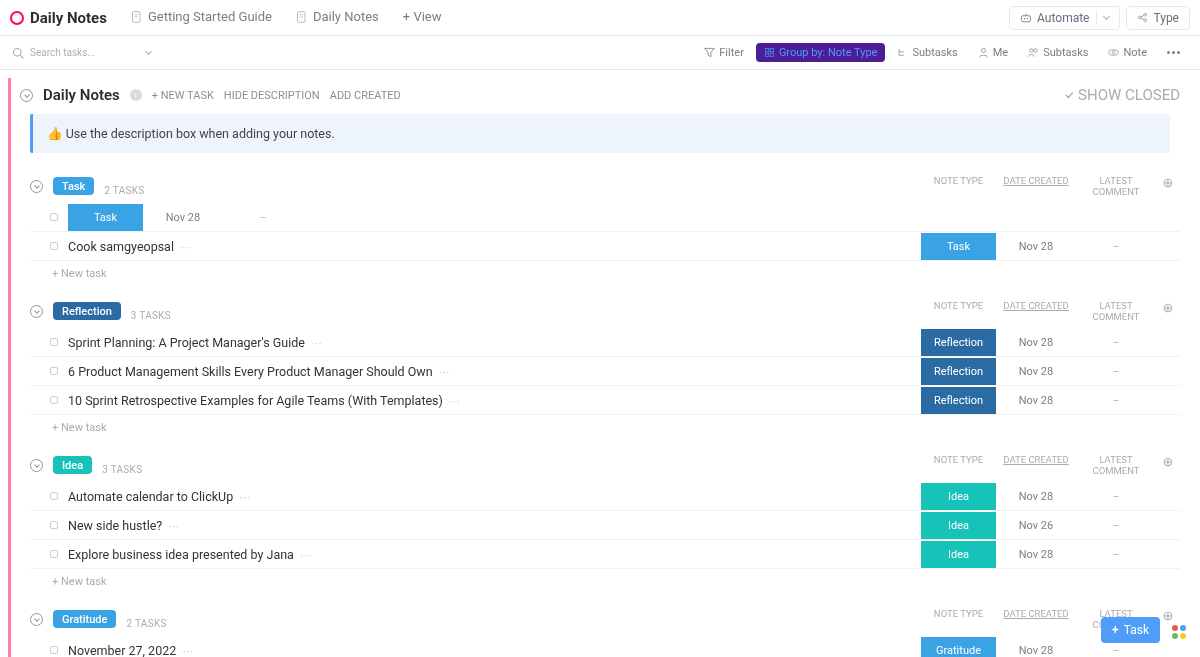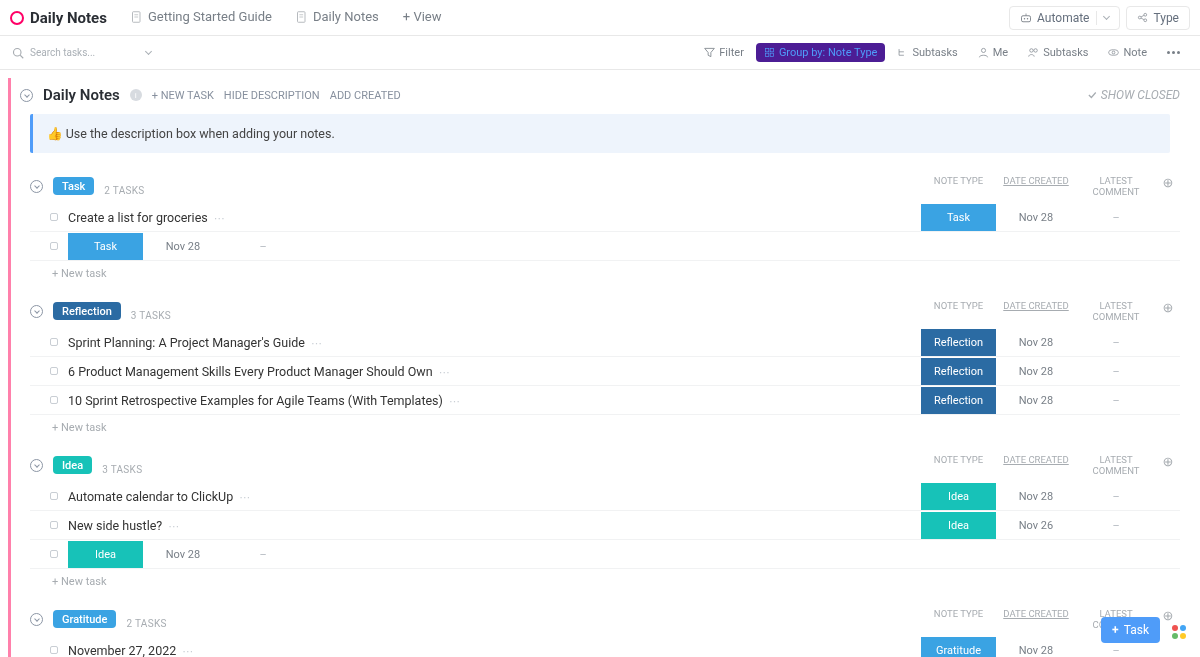--- a/index.html
+++ b/index.html
@@ -23,21 +23,21 @@
 .dots-icon { display: flex; gap: 2px; }
 .dots-icon span { width: 3px; height: 3px; background: #787f87; border-radius: 50%; }
 .content { padding: 10px 0 60px 0; position: relative; }
 .pink-bar { position: absolute; left: 8px; top: 8px; bottom: 10px; width: 3px; background: #ff80ab; }
 .list-header { display: flex; align-items: center; gap: 10px; padding: 6px 20px; color: #87909e; font-size: 11px; }
 .list-title { font-size: 15px; font-weight: 600; color: #2a2e34; }
 .caret-circle { width: 13px; height: 13px; border: 1.5px solid #8c96a5; border-radius: 50%; display: flex; align-items: center; justify-content: center; cursor: pointer; }
 .caret-circle::after { content: ""; border: solid #8c96a5; border-width: 0 1.5px 1.5px 0; padding: 1.5px; transform: rotate(45deg); margin-top: -1px; }
 .info-dot { width: 12px; height: 12px; border-radius: 50%; background: #d7dbe0; color: #fff; font-size: 8px; display: flex; align-items: center; justify-content: center; }
 .hint-box { margin: 4px 30px 18px 30px; background: #eef4fc; border-left: 3px solid #4f9cf9; padding: 12px 14px; font-size: 12.5px; color: #444; border-radius: 2px; }
-.show-closed { margin-left: auto; color: #a7acb1; font-size: 12px; display: flex; align-items: center; gap: 4px; cursor: pointer; font-style: italic; }
+.show-closed { margin-left: auto; color: #a7acb1; font-size: 15px; display: flex; align-items: center; gap: 4px; cursor: pointer; }
 .group { margin: 0 20px 14px 30px; }
 .group-header { display: flex; align-items: center; gap: 10px; padding: 4px 0 6px 0; }
 .group-badge { padding: 2.5px 9px; border-radius: 4px; font-size: 11px; color: #fff; font-weight: 500; }
 .badge-task { background: #3aa3e3; }
 .badge-reflection { background: #2b6ba3; }
 .badge-idea { background: #17c2b8; }
 .badge-gratitude { background: #3aa3e3; }
 .group-count { color: #a7acb1; font-size: 10px; text-transform: uppercase; letter-spacing: 0.3px; margin-top: 9px; }
 .col-headers { display: flex; margin-left: auto; gap: 0; justify-content: center; }
 .col-h { width: 80px; text-align: center; font-size: 9.5px; color: #a7acb1; text-transform: uppercase; }
@@ -212,28 +212,28 @@
     <span class="group-count">2 TASKS</span>
     <div class="col-headers">
       <div class="col-h note-type">NOTE TYPE</div>
       <div class="col-h date">DATE CREATED</div>
       <div class="col-h comment">LATEST COMMENT</div>
       <div class="plus-col">⊕</div>
     </div>
         </div>
         <div class="row">
       <span class="row-status"></span>
-      <span class="row-title">Create a list for groceries<span class="row-hint">⋯</span></span>
       <span class="cell note-type"><span class="tag tag-task">Task</span></span>
       <span class="cell date">Nov 28</span>
       <span class="cell comment">–</span>
       <span class="plus-cell"></span>
         </div>
         <div class="row">
       <span class="row-status"></span>
+      <span class="row-title">Cook samgyeopsal<span class="row-hint">⋯</span></span>
       <span class="cell note-type"><span class="tag tag-task">Task</span></span>
       <span class="cell date">Nov 28</span>
       <span class="cell comment">–</span>
       <span class="plus-cell"></span>
         </div>
         <div class="new-task">+ New task</div>
       </div>
       <div class="group">
         <div class="group-header">
     <span class="caret-circle"></span>
@@ -295,20 +295,21 @@
         <div class="row">
       <span class="row-status"></span>
       <span class="row-title">New side hustle?<span class="row-hint">⋯</span></span>
       <span class="cell note-type"><span class="tag tag-idea">Idea</span></span>
       <span class="cell date">Nov 26</span>
       <span class="cell comment">–</span>
       <span class="plus-cell"></span>
         </div>
         <div class="row">
       <span class="row-status"></span>
+      <span class="row-title">Explore business idea presented by Jana<span class="row-hint">⋯</span></span>
       <span class="cell note-type"><span class="tag tag-idea">Idea</span></span>
       <span class="cell date">Nov 28</span>
       <span class="cell comment">–</span>
       <span class="plus-cell"></span>
         </div>
         <div class="new-task">+ New task</div>
       </div>
       <div class="group">
         <div class="group-header">
     <span class="caret-circle"></span>

